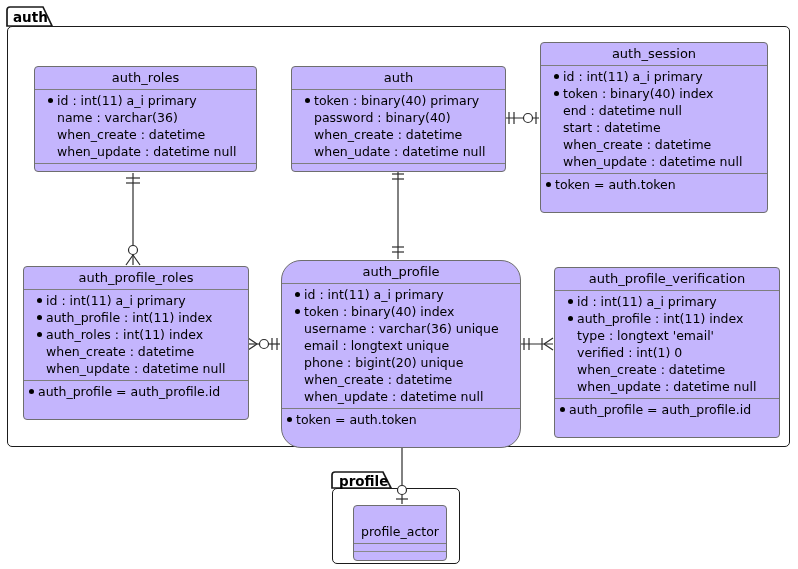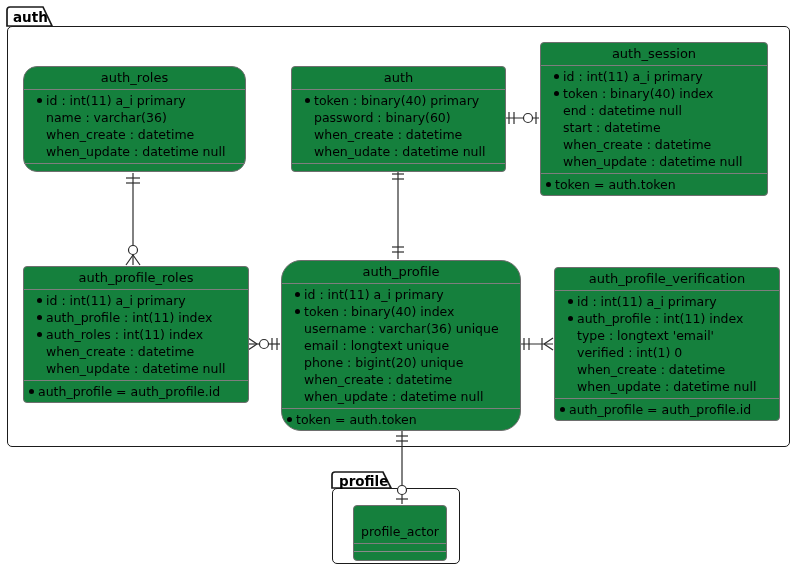--- a/index.html
+++ b/index.html
@@ -11,32 +11,32 @@
   .pkg {
     position:absolute; border:1.7px solid #1b1b1b; border-radius:5px;
     background:transparent; z-index:1;
   }
   .pkg-label {
     position:absolute; z-index:4; font-weight:bold; font-size:13.5px;
     line-height:16px; white-space:nowrap;
   }
   svg.overlay { position:absolute; left:0; top:0; z-index:2; }
   .entity {
-    position:absolute; z-index:3; background:#15803d;
+    position:absolute; z-index:3; background:#c4b5fd;
     border:1px solid #6e6e6e; border-radius:4px; font-size:12.5px;
   }
   .etitle {
     text-align:center; font-size:13px; padding:3px 6px 4px;
     border-bottom:1px solid #7e7e7e; white-space:nowrap;
   }
   .erows { padding:2px 4px 3px 8px; }
   .row { display:flex; align-items:center; line-height:17px; white-space:nowrap; }
   .bullet { flex:0 0 14px; display:flex; justify-content:center; align-items:center; }
   .bullet.on::after { content:""; width:5px; height:5px; border-radius:50%; background:#000; }
-  .efoot { border-top:1px solid #7e7e7e; padding:2px 4px 2px 0; }
+  .efoot { border-top:1px solid #7e7e7e; padding:2px 4px 19px 0; }
   .efoot.empty { padding:0; height:7px; }
   .ecomp { height:7px; }
   .ecomp + .ecomp { border-top:1px solid #8a8a8a; height:8px; }
   .small-title { font-size:12.5px; padding:18px 3px 4px; }
 </style>
 </head>
 <body>
 
 <div class="pkg" style="left:7px; top:26px; width:781px; height:419px;"></div>
 <div class="pkg" style="left:332px; top:488px; width:126px; height:74px;"></div>
@@ -91,21 +91,21 @@
     <line x1="396" y1="436" x2="408" y2="436"></line>
     <line x1="396" y1="441" x2="408" y2="441"></line>
     <circle cx="402" cy="490" r="4.5" fill="#ffffff"></circle>
     <line x1="396" y1="499" x2="408" y2="499"></line>
   </g>
 </svg>
 
 <div class="pkg-label" style="left:13px; top:9px;">auth</div>
 <div class="pkg-label" style="left:339px; top:473px;">profile</div>
 
-<div class="entity" style="left:23px; top:66px; width:221px;border-radius:14px;">
+<div class="entity" style="left:34px; top:66px; width:221px;">
   <div class="etitle">auth_roles</div>
   <div class="erows">
       <div class="row">
         <span class="bullet on"></span>
         <span>id : int(11) a_i primary</span>
       </div>
       <div class="row">
         <span class="bullet"></span>
         <span>name : varchar(36)</span>
       </div>
@@ -123,21 +123,21 @@
 
 <div class="entity" style="left:291px; top:66px; width:213px;">
   <div class="etitle">auth</div>
   <div class="erows">
       <div class="row">
         <span class="bullet on"></span>
         <span>token : binary(40) primary</span>
       </div>
       <div class="row">
         <span class="bullet"></span>
-        <span>password : binary(60)</span>
+        <span>password : binary(40)</span>
       </div>
       <div class="row">
         <span class="bullet"></span>
         <span>when_create : datetime</span>
       </div>
       <div class="row">
         <span class="bullet"></span>
         <span>when_udate : datetime null</span>
       </div>
     </div>

